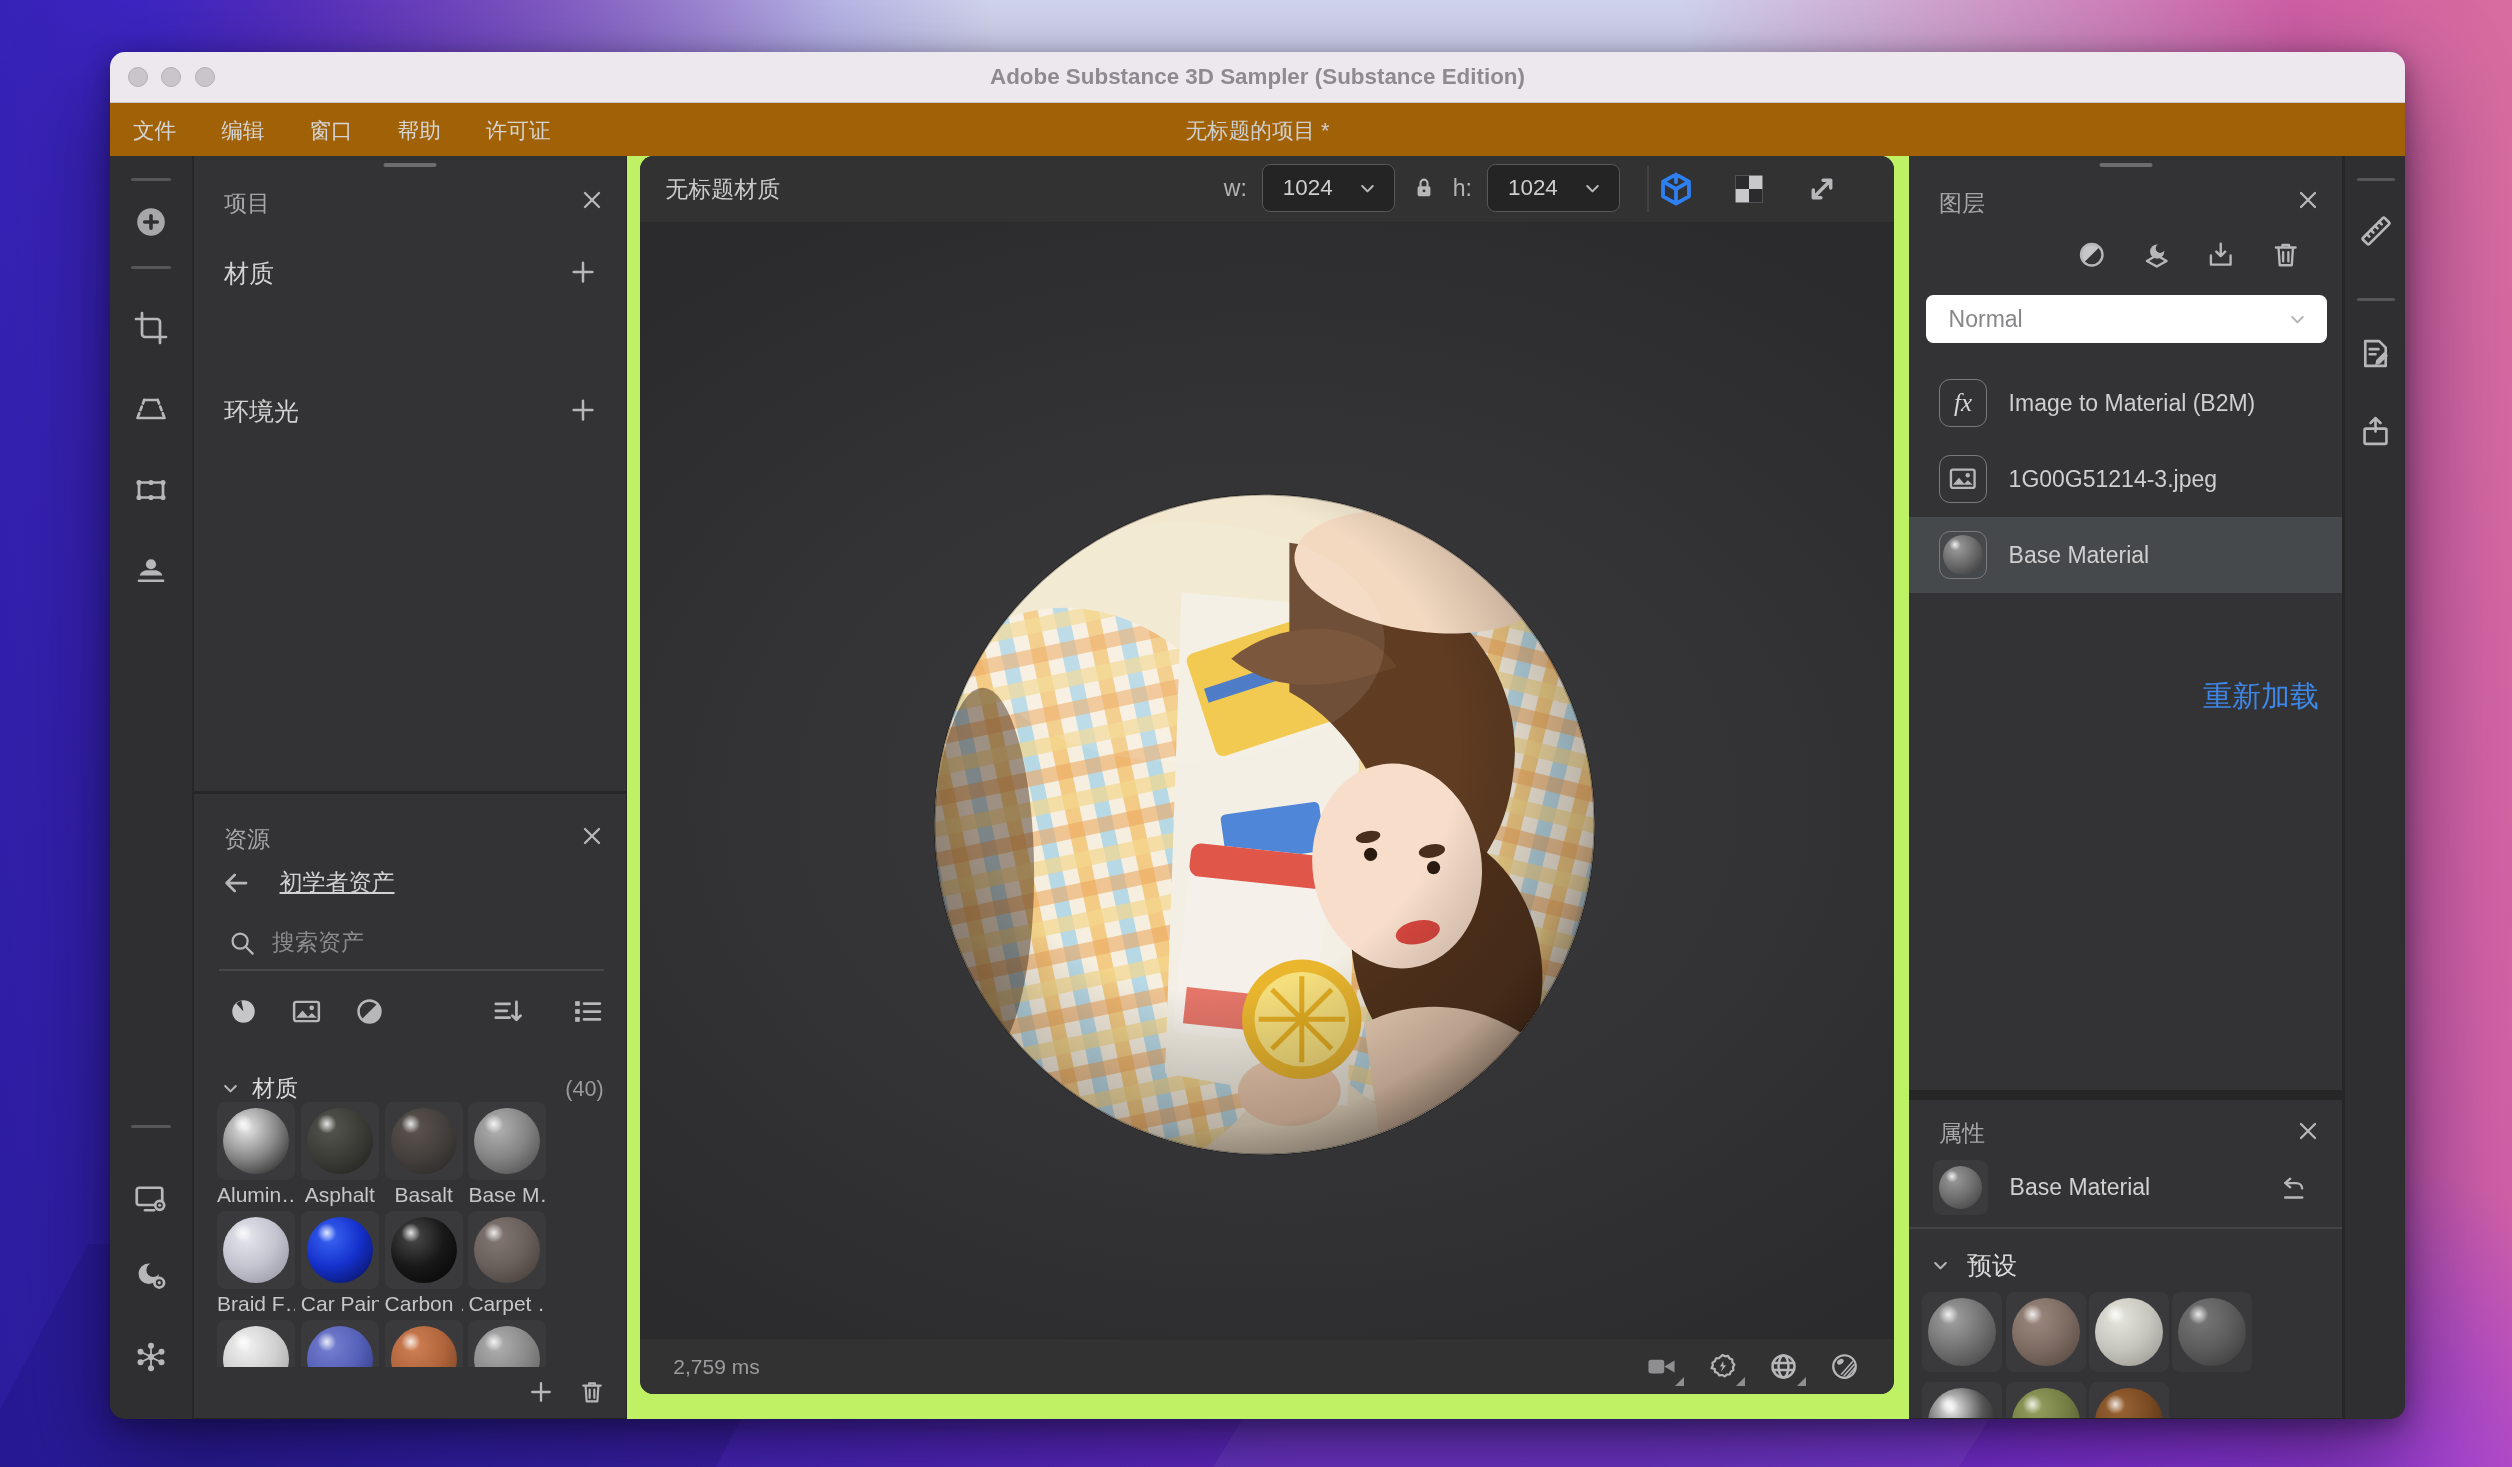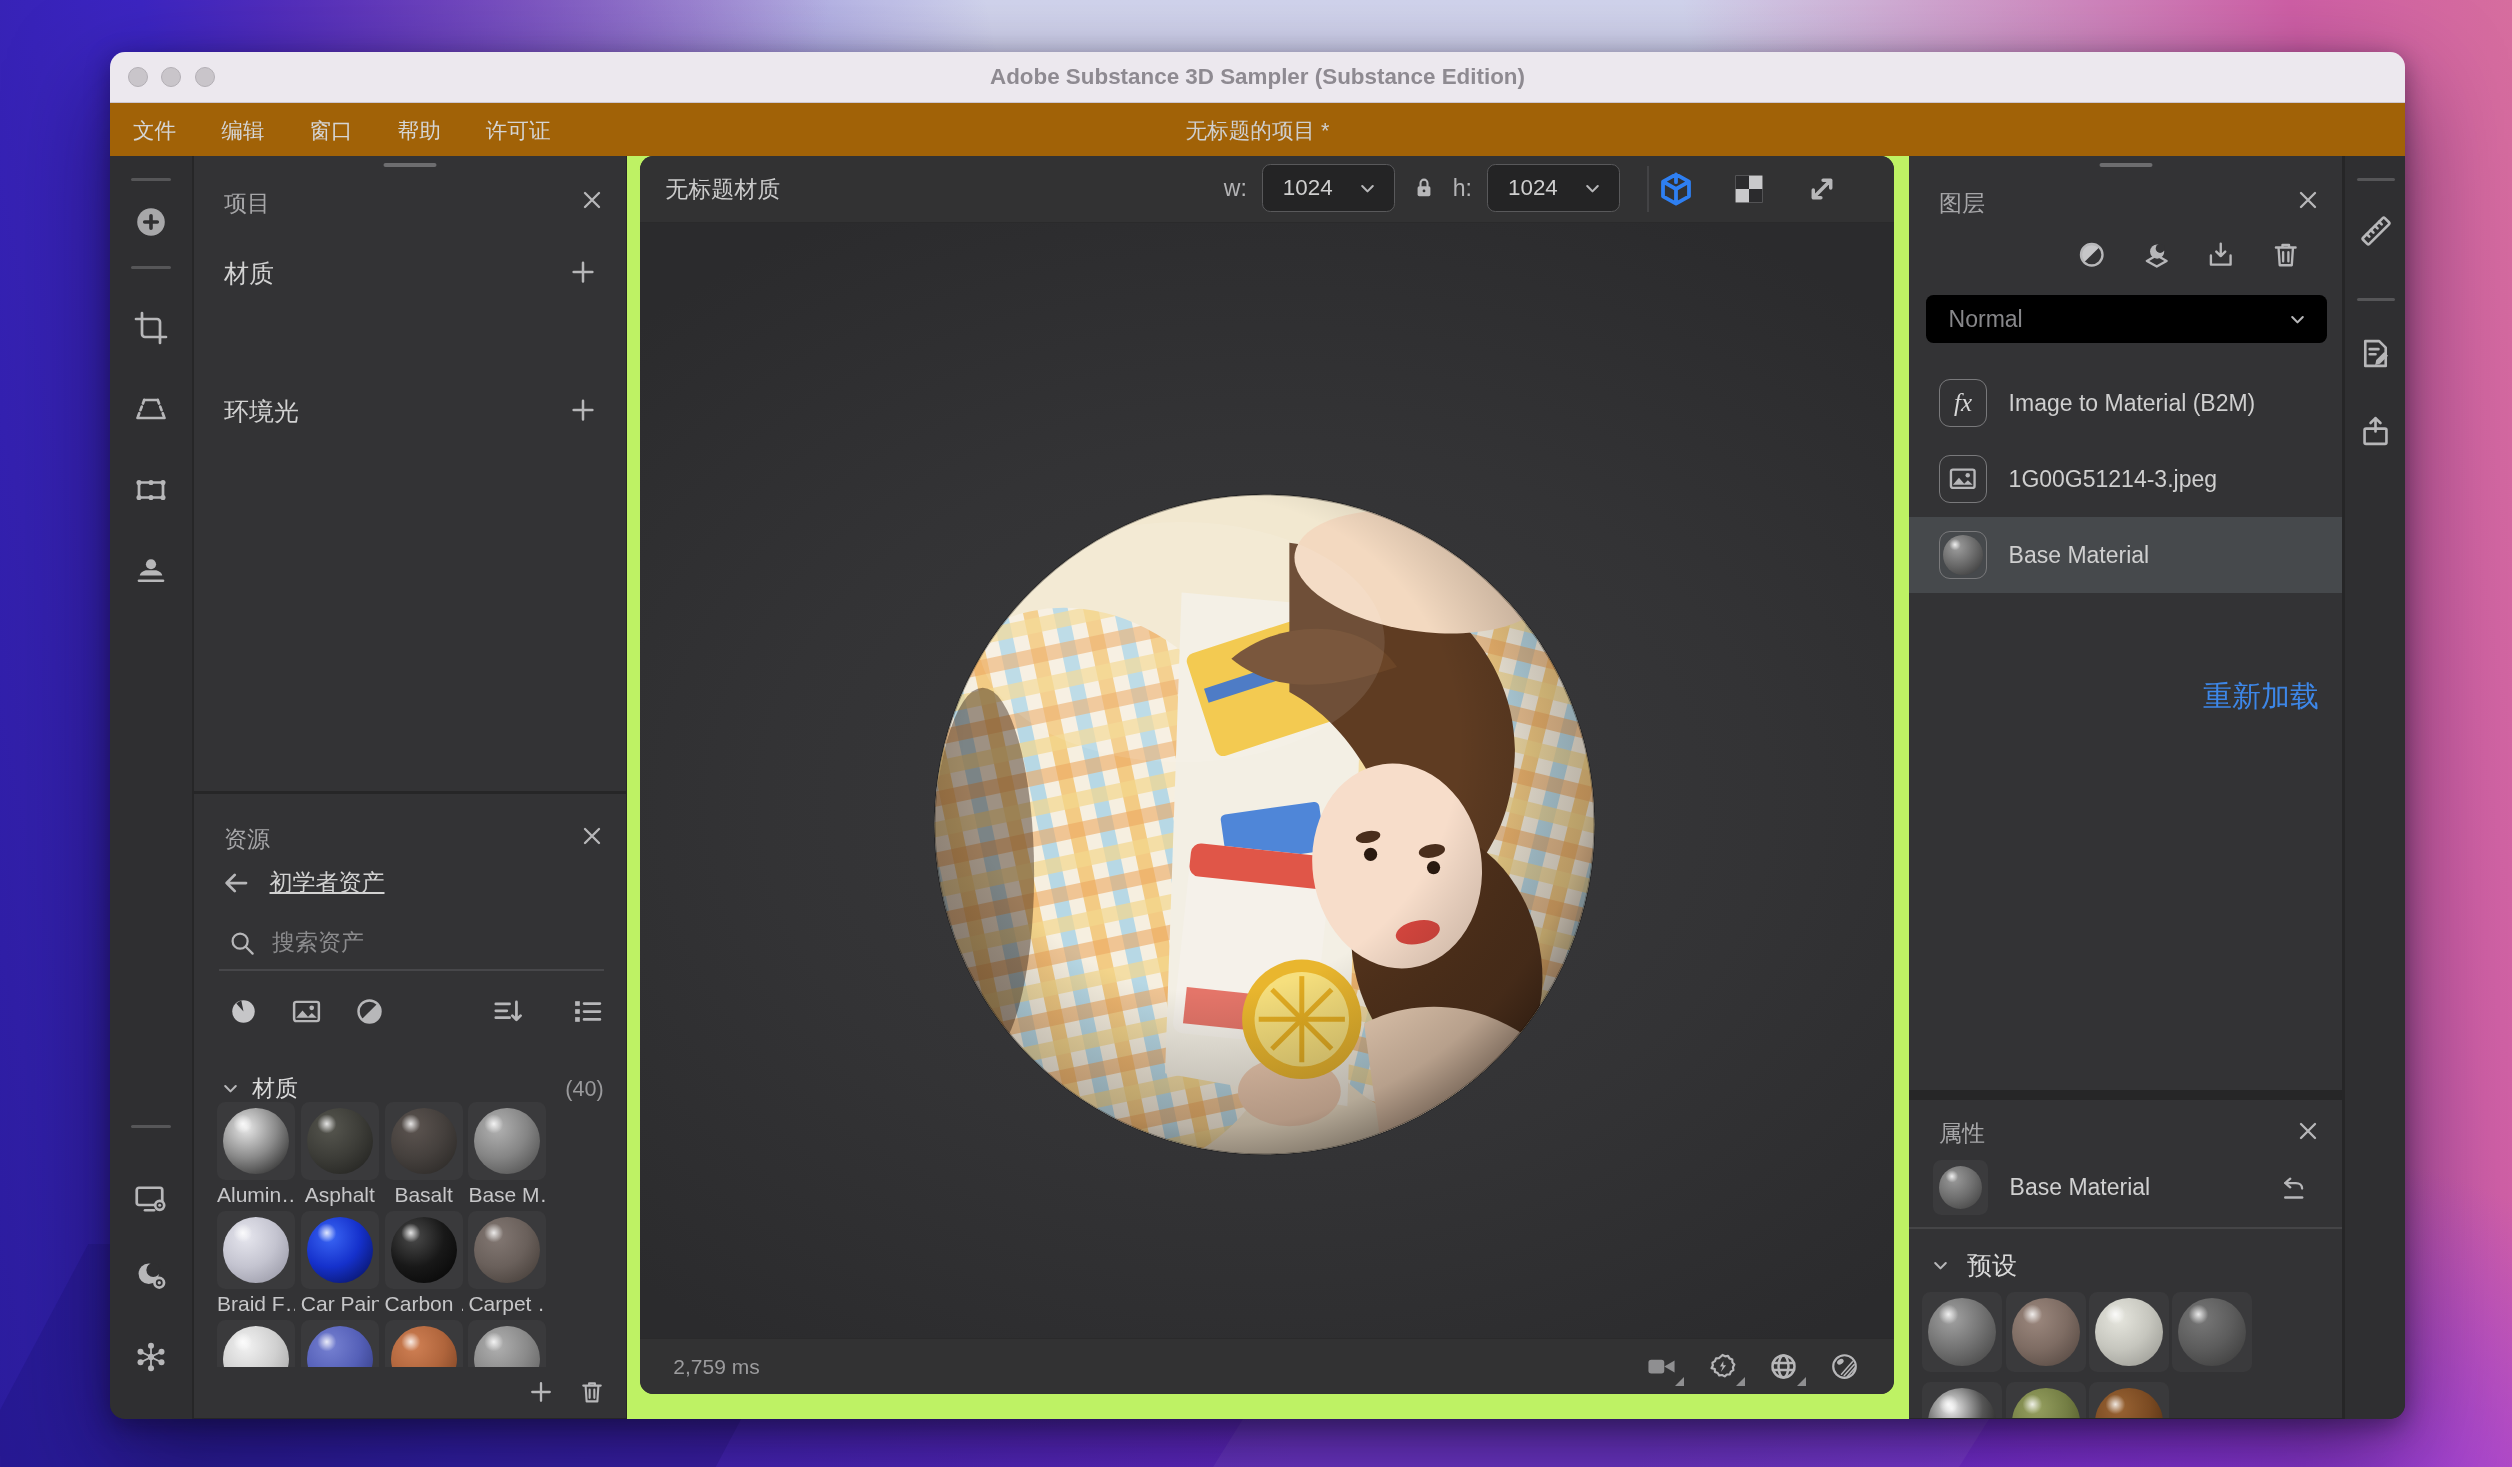--- a/index.html
+++ b/index.html
@@ -47,21 +47,21 @@
   
   .project-panel{left:84px;top:0;width:432px;height:635px;}
   .section-head{position:absolute;left:30px;color:#d2d2d2;font-size:25px;}
   .plus-btn{position:absolute;width:30px;height:30px;color:#b9b9b9;}
   .material-item{position:absolute;left:26px;top:148px;width:381px;height:56px;background:#3c3c3e;border-radius:8.3px;
     display:flex;align-items:center;gap:15px;padding-left:11.6px;box-sizing:border-box;}
   .material-item .ball{width:38px;height:38px;}
   .material-item .mi-label{color:#d8d8d8;font-size:23px;}
   
   .assets-panel{left:84px;top:638px;width:432px;height:624px;}
-  .back-row{position:absolute;left:26.5px;top:73px;display:flex;align-items:center;gap:19px;}
+  .back-row{position:absolute;left:26.5px;top:73px;display:flex;align-items:center;gap:29px;}
   .back-link{color:#d2d2d2;font-size:23px;text-decoration:underline;}
   .search-row{position:absolute;left:33px;top:133px;display:flex;align-items:center;gap:15px;}
   .search-placeholder{color:#8b8b8d;font-size:23px;}
   .search-line{position:absolute;left:25px;right:22.4px;top:175px;height:1.7px;background:#47474a;}
   .filter-row{position:absolute;left:33px;right:22.4px;top:197px;height:40px;display:flex;align-items:center;gap:30px;}
   .filter-spacer{flex:1;}
   .asset-sec{position:absolute;left:25px;right:22.4px;top:279px;display:flex;align-items:center;gap:10px;}
   .asset-sec .sec-label{color:#dadada;font-size:23px;}
   .asset-sec .sec-count{margin-left:auto;color:#9a9a9c;font-size:21.6px;}
   .asset-grid{position:absolute;left:23px;right:20px;top:308px;bottom:51px;overflow:hidden;
@@ -87,21 +87,21 @@
   .vp-3d{position:relative;flex:1;background:radial-gradient(912px 663px at 50% 52%, #3a3a3c 0%, #333335 55%, #2b2b2d 100%);}
   .sphere-wrap{position:absolute;left:293px;top:270px;width:663px;height:663px;}
   .vp-bottom{position:relative;height:55px;background:#323233;border-top:0.8px solid #2a2a2b;flex:0 0 auto;}
   .ms-text{position:absolute;left:33px;top:0;height:55px;display:flex;align-items:center;color:#9c9c9e;font-size:21px;}
   .vp-bottom-icons{position:absolute;right:33px;top:0;height:55px;display:flex;align-items:center;gap:28px;}
   .tri-badge{position:relative;}
   .tri-badge::after{content:"";position:absolute;right:-5.8px;bottom:-3.3px;border-left:9px solid transparent;border-bottom:9px solid #8f8f91;}
   
   .layers-panel{left:1799px;top:0;width:433px;height:934px;}
   .layer-tools{position:absolute;right:41px;top:83px;display:flex;gap:33px;align-items:center;}
-  .blend-dd{position:absolute;left:16.6px;right:15px;top:139px;height:48px;background:#000000;border-radius:7.5px;
+  .blend-dd{position:absolute;left:16.6px;right:15px;top:139px;height:48px;background:#ffffff;border-radius:7.5px;
     display:flex;align-items:center;justify-content:space-between;padding:0 18px 0 23px;box-sizing:border-box;}
   .blend-dd .dd-val{color:#87878a;font-size:23px;}
   .layer-list{position:absolute;left:0;right:0;top:209px;}
   .layer-row{position:relative;height:76px;display:flex;align-items:center;gap:21.6px;padding-left:30px;box-sizing:border-box;}
   .layer-row.selected{background:#46494c;}
   .layer-thumb{width:48px;height:48px;border-radius:11px;border:1.7px solid #79797b;box-sizing:border-box;
     display:flex;align-items:center;justify-content:center;color:#d8d8d8;}
   .layer-thumb .ball{width:40px;height:40px;}
   .layer-thumb .fx-txt{font-size:25px;font-style:italic;font-family:"Liberation Serif","DejaVu Serif",serif;}
   .layer-name{color:#cfcfcf;font-size:23px;}

